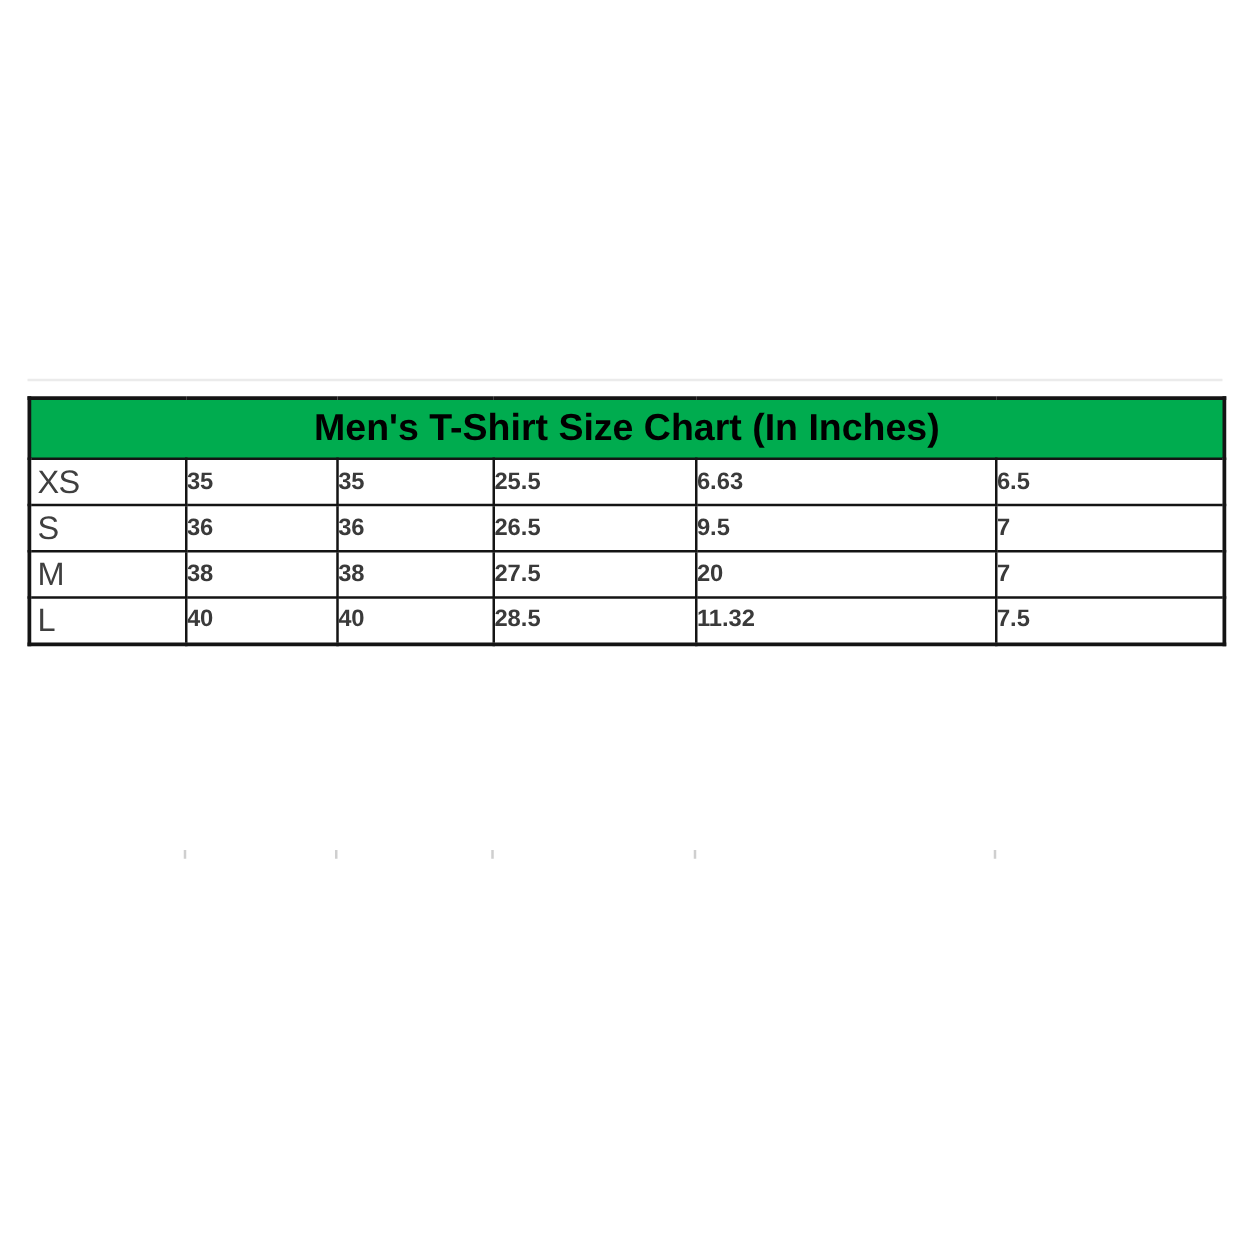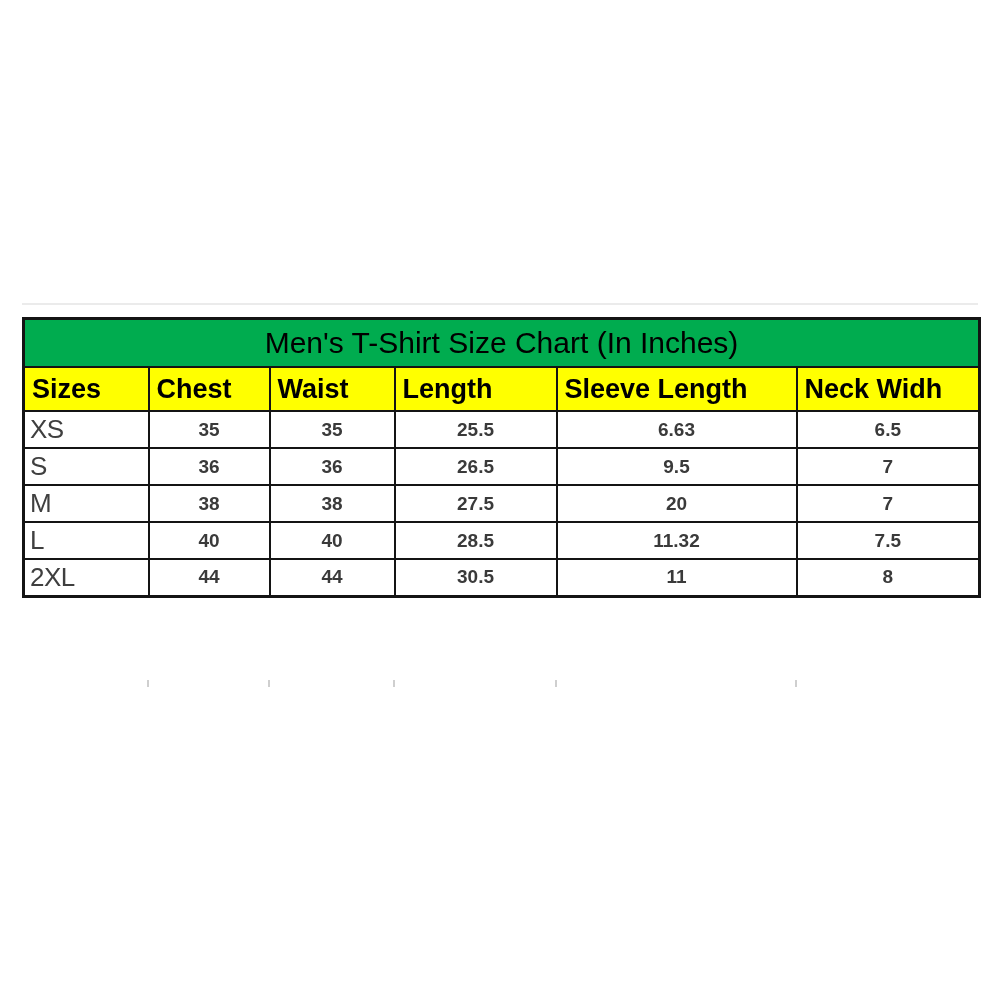--- a/index.html
+++ b/index.html
@@ -31,21 +31,21 @@
     overflow:hidden;
     white-space:nowrap;
     vertical-align:middle;
     padding:0;
   }
   .title-cell{
     background:var(--green);
     height:46px;
     text-align:center;
     font-size:30px;
-    font-weight:normal;
+    font-weight:bold;
     color:#000000;
   }
   .head-cell{
     background:var(--yellow);
     height:42px;
     text-align:left;
     font-size:27px;
     font-weight:bold;
     color:#000000;
     padding-left:7px;
@@ -54,21 +54,20 @@
   .size-cell{
     text-align:left;
     padding-left:5px;
     font-size:26px;
     font-weight:400;
     letter-spacing:-0.5px;
     color:#3f3f3f;
     margin-left:35px;
   }
   .value-cell{
-    text-align:center;
     font-size:19px;
     font-weight:700;
     color:#3a3a3a;
   }
   
   .faint-line{
     position:absolute;
     left:22px;top:303px;
     width:956px;height:2px;
     background:#ebebeb;
@@ -92,28 +91,20 @@
       <col style="width:121px">
       <col style="width:125px">
       <col style="width:162px">
       <col style="width:240px">
       <col style="width:183px">
     </colgroup>
     <thead>
       <tr>
         <th class="title-cell" colspan="6">Men's T-Shirt Size Chart (In Inches)</th>
       </tr>
-      <tr id="header-row">
-          <th class="head-cell">Sizes</th>
-          <th class="head-cell">Chest</th>
-          <th class="head-cell">Waist</th>
-          <th class="head-cell">Length</th>
-          <th class="head-cell">Sleeve Length</th>
-          <th class="head-cell">Neck Widh</th>
-        </tr>
     </thead>
     <tbody id="table-body">
         <tr>
           <th class="size-cell">XS</th>
           <td class="value-cell">35</td>
           <td class="value-cell">35</td>
           <td class="value-cell">25.5</td>
           <td class="value-cell">6.63</td>
           <td class="value-cell">6.5</td>
         </tr>
@@ -134,28 +125,20 @@
           <td class="value-cell">7</td>
         </tr>
         <tr>
           <th class="size-cell">L</th>
           <td class="value-cell">40</td>
           <td class="value-cell">40</td>
           <td class="value-cell">28.5</td>
           <td class="value-cell">11.32</td>
           <td class="value-cell">7.5</td>
         </tr>
-        <tr>
-          <th class="size-cell">2XL</th>
-          <td class="value-cell">44</td>
-          <td class="value-cell">44</td>
-          <td class="value-cell">30.5</td>
-          <td class="value-cell">11</td>
-          <td class="value-cell">8</td>
-        </tr>
       </tbody>
   </table>
 </div>
 
 <div class="stub" style="left:147px"></div>
 <div class="stub" style="left:268px"></div>
 <div class="stub" style="left:393px"></div>
 <div class="stub" style="left:555px"></div>
 <div class="stub" style="left:795px"></div>
 

